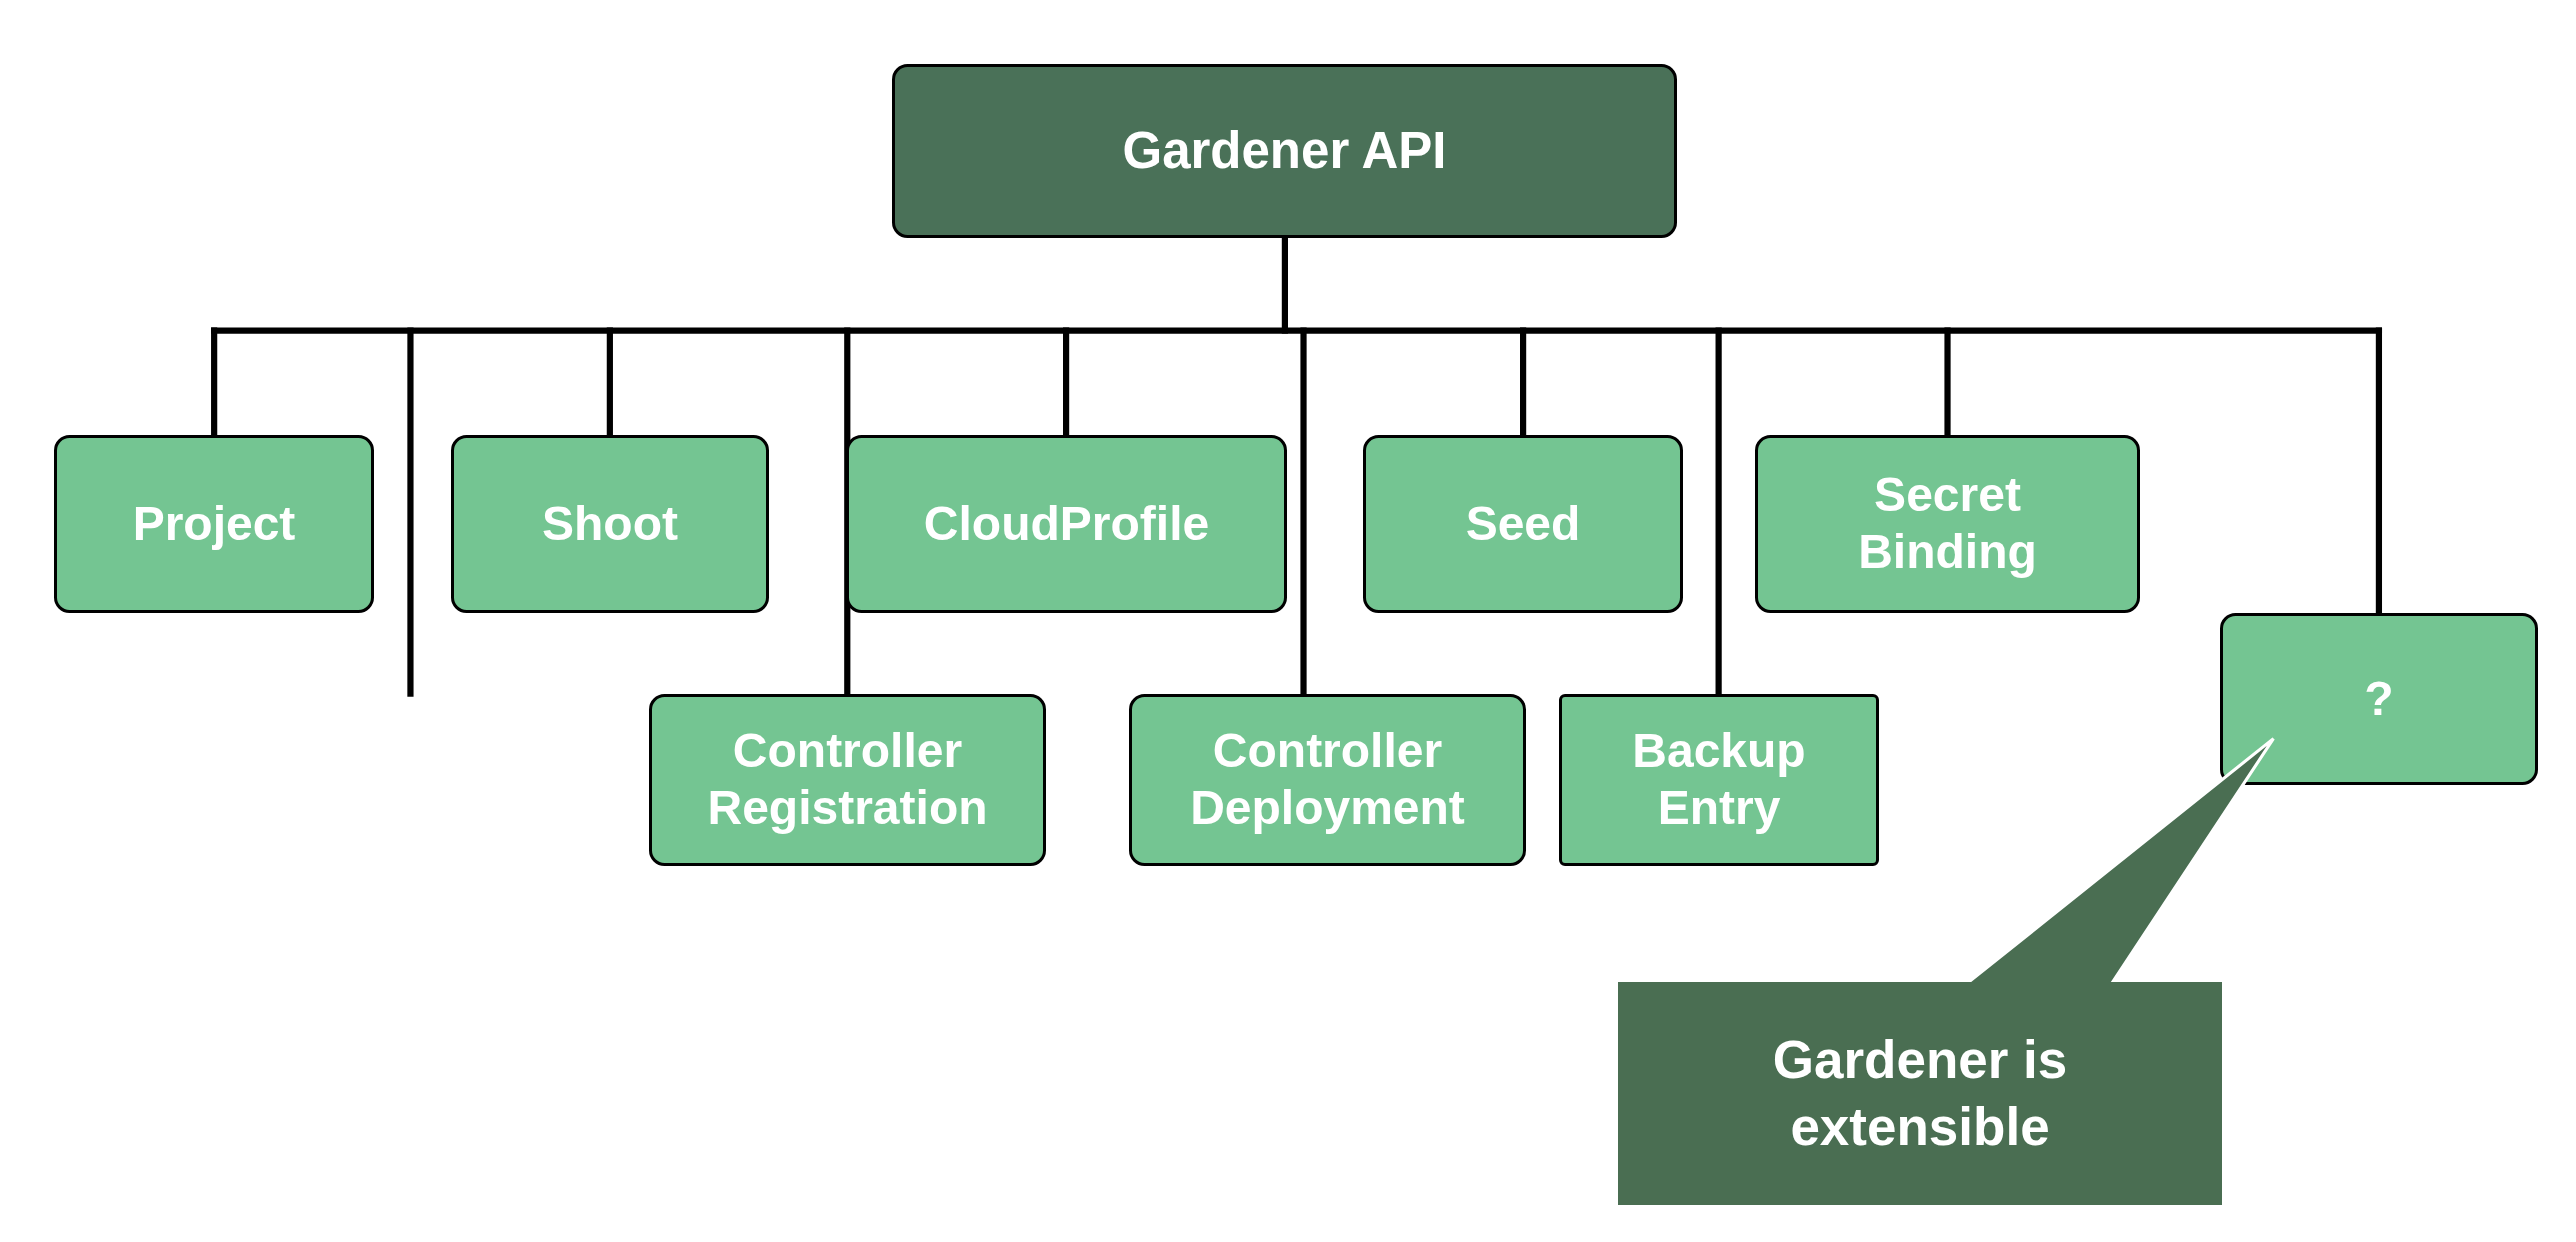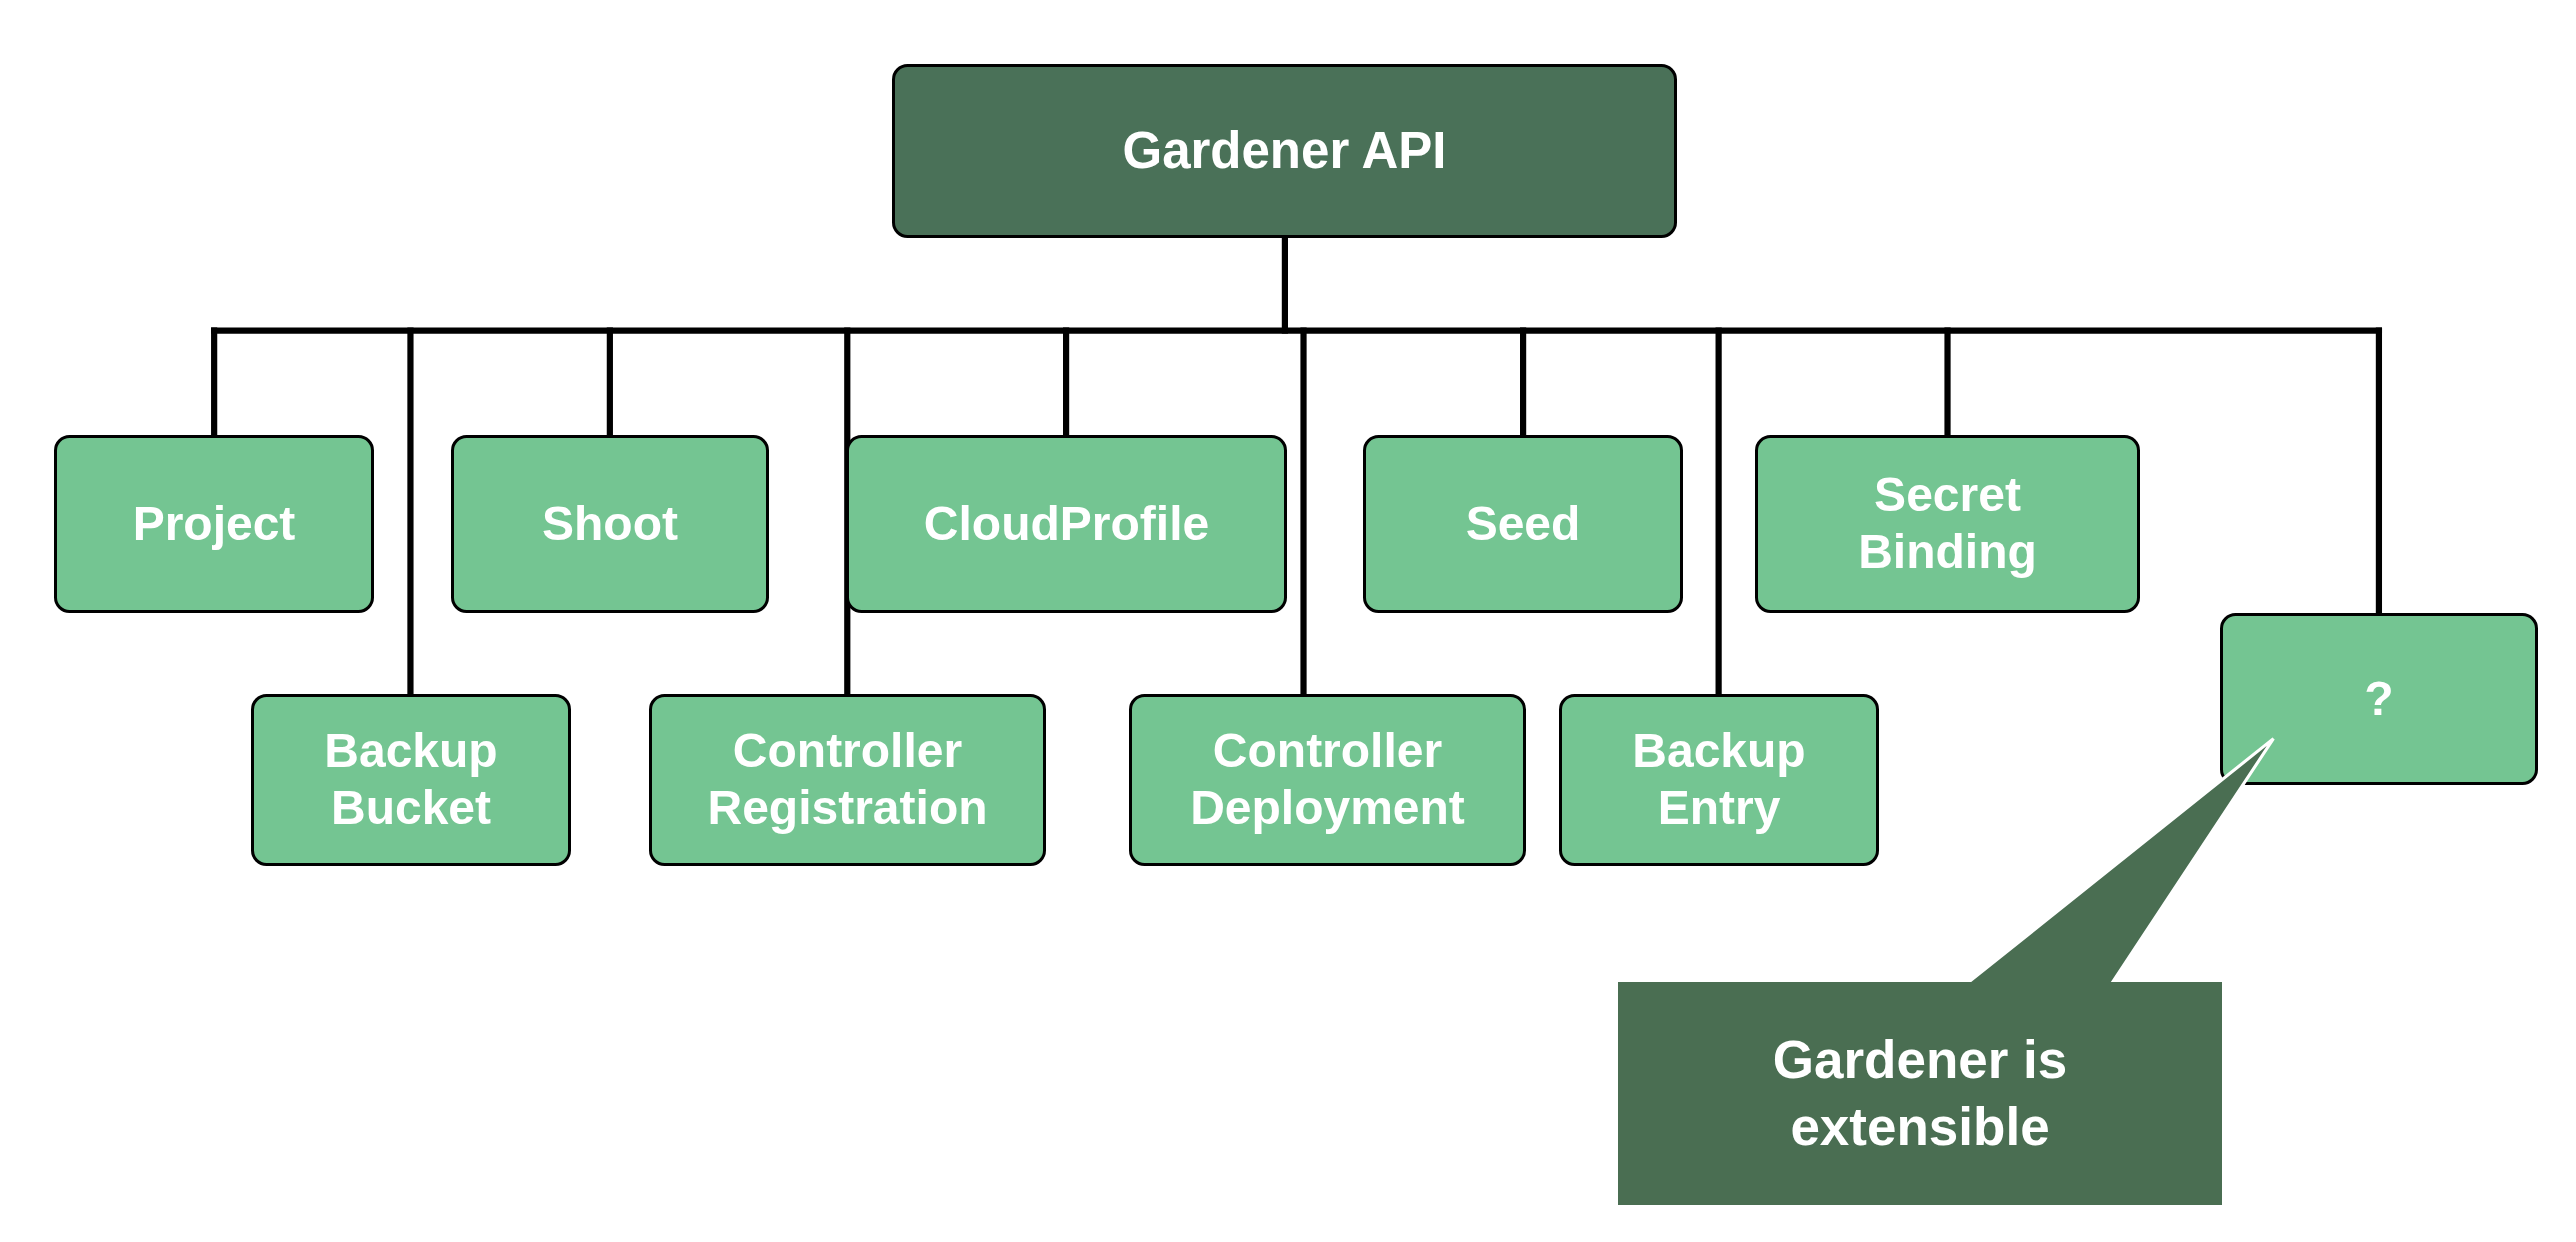--- a/index.html
+++ b/index.html
@@ -110,33 +110,30 @@
   </div>
 
   <div class="node" style="left:1363px; top:435px; width:320px; height:178px;">
     <span>Seed</span>
   </div>
 
   <div class="node" style="left:1755px; top:435px; width:385px; height:178px;justify-content:flex-end;">
     <span>Secret Binding</span>
   </div>
 
-  <div class="node" style="left:251px; top:694px; width:320px; height:172px;">
-    <span>Backup Bucket</span>
-  </div>
 
   <div class="node" style="left:649px; top:694px; width:397px; height:172px;">
     <span>Controller Registration</span>
   </div>
 
   <div class="node" style="left:1105px; top:694px; width:397px; height:172px;margin-left:24px;">
     <span>Controller Deployment</span>
   </div>
 
-  <div class="node" style="left:1559px; top:694px; width:320px; height:172px;">
+  <div class="node" style="left:1559px; top:694px; width:320px; height:172px;border-radius:6px;">
     <span>Backup Entry</span>
   </div>
 
   <div class="node" style="left:2220px; top:613px; width:318px; height:172px;">
     <span>?</span>
   </div>
 
   <svg class="callout-tail" width="2576" height="1243" viewBox="0 0 3320 1602">
     <polygon points="2930,952 2532,1270 2720,1270" fill="#4A6E52" stroke="#ffffff" stroke-width="4"></polygon>
   </svg>

